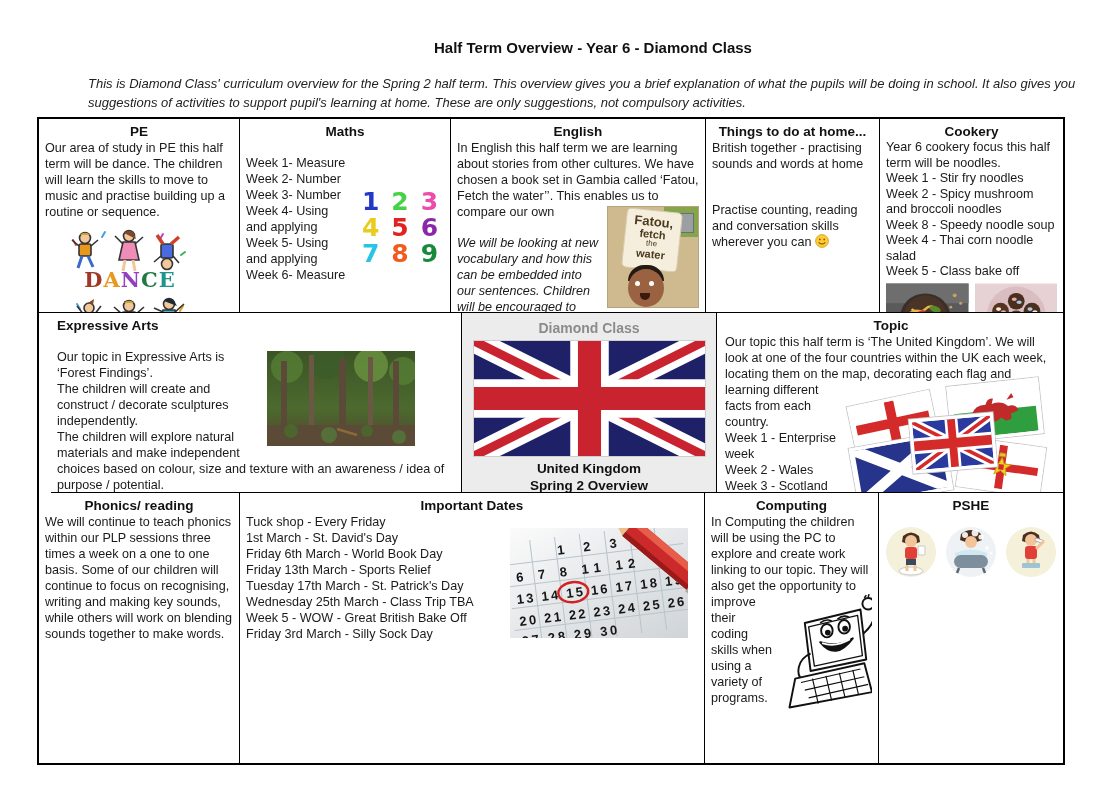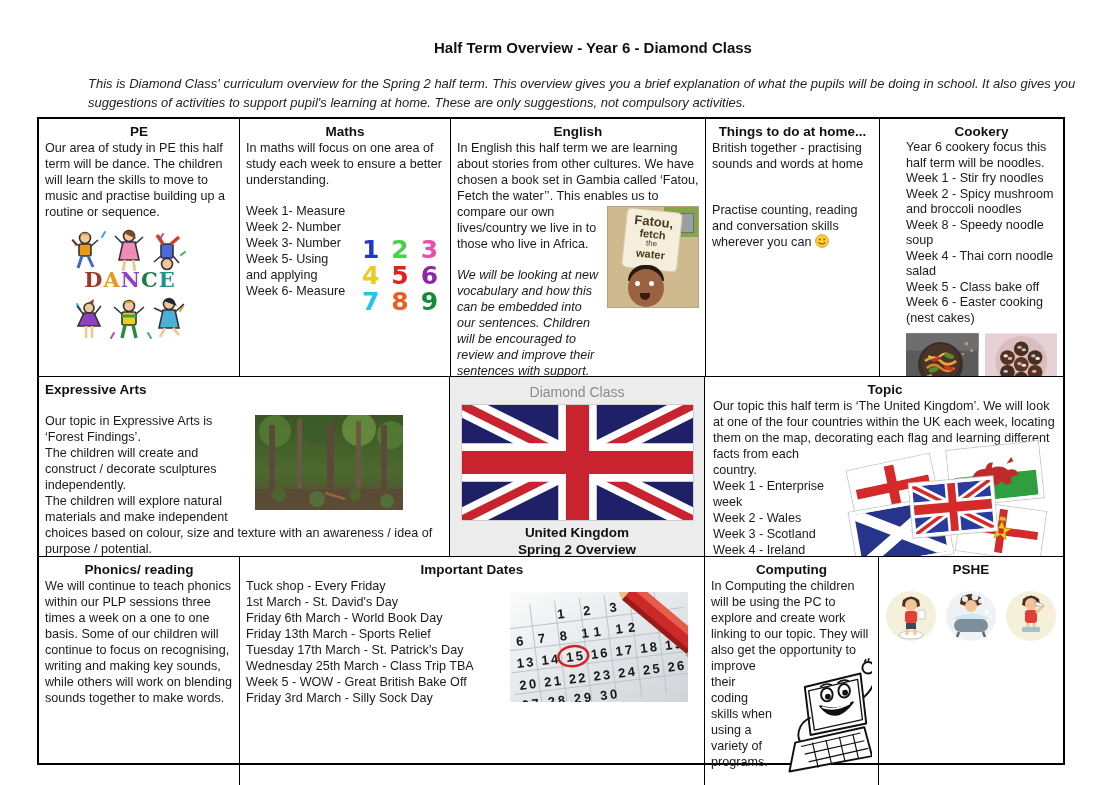--- a/index.html
+++ b/index.html
@@ -17,32 +17,32 @@
   .doc-intro {
     position:absolute; top:74px; left:88px; width:1018px;
     font-size:13px; font-style:italic; line-height:19px; color:#222;
   }
   
   .grid {
     position:absolute; left:37px; top:117px; width:1028px; height:648px;
     border:2px solid #000; display:flex; flex-direction:column; background:#fff;
   }
   .row { display:flex; }
-  .row-1 { height:258px; }
-  .row-2 { height:180px; }
+  .row-1 { height:194px; }
+  .row-2 { height:180px;margin-left:12px; }
   .row-3 { flex:1; }
   .row-1, .row-2 { border-bottom:1.5px solid #000; }
   .cell { border-right:1.5px solid #000; padding:4px 6px; font-size:12.6px; line-height:16px; overflow:hidden; position:relative; }
   .cell:last-child { border-right:none; }
   .cell h3 { font-size:13.5px; line-height:17px; font-weight:bold; text-align:center; color:#111; }
   .cell h3.left { text-align:left; }
   .gap { height:15px; }
   
   .c-pe { width:201px; } .c-maths { width:211px; } .c-english { width:255px; }
-  .c-home { width:174px; } .c-cookery { flex:1; line-height:15.5px;margin-left:20px; }
+  .c-home { width:174px; } .c-cookery { flex:1; line-height:15.5px; }
   
   .c-expressive { width:411px; } .c-diamond { width:255px; background:#ececec; text-align:center; }
   .c-topic { flex:1;padding-left:8px; }
   
   .c-phonics { width:201px; } .c-dates { width:465px; } .c-computing { width:174px; } .c-pshe { flex:1; }
 
   
   .dance-box { position:relative; width:126px; height:120px; margin:6px 0 0 22px; background:#fff; }
   .dance-box svg { position:absolute; left:0; top:0; }
   .dance-word { position:absolute; left:0; top:46px; width:100%; text-align:center;
@@ -69,21 +69,21 @@
   .book .eye.l { left:27px; } .book .eye.r { left:41px; }
   .book .mouth { position:absolute; left:32px; top:86px; width:10px; height:7px; background:#3a1a10; border-radius:0 0 8px 8px; }
   .narrow { max-width:150px;font-style:italic; }
   
   .smiley { display:inline-block; vertical-align:-2px; }
   
   .cook-pics { display:flex; gap:6px; margin-top:3px; }
   
   .forest-float { float:right; margin:2px 40px 6px 8px; }
   
-  .diamond-title { font-size:14px; font-weight:normal; color:#8b8b8b; margin-top:3px; }
+  .diamond-title { font-size:14px; font-weight:bold; color:#8b8b8b; margin-top:3px; }
   .uk-flag { width:233px; height:117px; margin:4px auto 3px auto; display:block; border:1px solid #cfcfcf; }
   .diamond-line { font-size:13.5px; font-weight:bold; line-height:17px; color:#111; }
   
   .flags-cluster { float:right; position:relative; width:202px; height:118px; margin:0 8px 2px 6px; }
   .flags-cluster .fl { position:absolute; border:3px solid #fff; box-shadow:0 0 0 1px #c8c8c8; background:#fff; }
   .fl-england  { left:4px;  top:16px; transform:rotate(-12deg); z-index:1; }
   .fl-wales    { left:102px; top:0px;  transform:rotate(-6deg);  z-index:1; }
   .fl-scotland { left:6px;  top:58px; transform:rotate(-10deg); z-index:2; }
   .fl-ni       { left:112px; top:60px; transform:rotate(8deg);   z-index:2; }
   .fl-union    { left:64px; top:34px; transform:rotate(-5deg);  z-index:3; }
@@ -174,36 +174,36 @@
             </g>
           </svg>
           <div class="dance-word">
             <span style="color: rgb(160, 56, 40);">D</span><span style="color: rgb(232, 152, 28);">A</span><span style="color: rgb(144, 64, 192);">N</span><span style="color: rgb(31, 122, 70);">C</span><span style="color: rgb(32, 148, 140);">E</span>
           </div>
         </div>
       </div>
 
       <div class="cell c-maths">
         <h3>Maths</h3>
-        <div>In maths will focus on one area of study each week to ensure a better understanding.</div>
         <div class="gap"></div>
         <div>Week 1- Measure</div>
         <div>Week 2- Number</div>
         <div class="digits">
           <span style="color: rgb(36, 56, 200);">1</span>
           <span style="color: rgb(69, 210, 69);">2</span>
           <span style="color: rgb(238, 76, 170);">3</span>
           <span style="color: rgb(232, 204, 32);">4</span>
           <span style="color: rgb(224, 34, 34);">5</span>
           <span style="color: rgb(138, 40, 168);">6</span>
           <span style="color: rgb(40, 196, 230);">7</span>
           <span style="color: rgb(240, 92, 32);">8</span>
           <span style="color: rgb(24, 138, 60);">9</span>
         </div>
         <div>Week 3- Number</div>
+        <div>Week 4- Using and applying</div>
         <div>Week 5- Using and applying</div>
         <div>Week 6- Measure</div>
       </div>
 
       <div class="cell c-english">
         <h3>English</h3>
         <div>
           <span>In English this half term we are learning about stories from other cultures. We have chosen a book set in Gambia called ‘Fatou, Fetch the water’’. This enables us to compare our own </span><span class="book">
               <span class="green-patch"></span>
               <span class="well"></span>
@@ -211,21 +211,21 @@
                 <span class="t1">Fatou,</span>
                 <span class="t2">fetch</span>
                 <span class="t3">the</span>
                 <span class="t4">water</span>
               </span>
               <span class="hair"></span>
               <span class="face"></span>
               <span class="eye l"></span>
               <span class="eye r"></span>
               <span class="mouth"></span>
-            </span><span>lives/country we live in to those who live in Africa.</span>
+            </span>
         </div>
         <div class="gap"></div>
         <div class="narrow">We will be looking at new vocabulary and how this can be embedded into our sentences. Children will be encouraged to review and improve their sentences with support.</div>
       </div>
 
       <div class="cell c-home">
         <h3>Things to do at home...</h3>
         <div>British together - practising sounds and words at home</div>
         <div class="gap"></div>
         <div class="gap"></div>
@@ -241,21 +241,20 @@
       </div>
 
       <div class="cell c-cookery">
         <h3>Cookery</h3>
         <div>Year 6 cookery focus this half term will be noodles.</div>
         <div>Week 1 - Stir fry noodles</div>
         <div>Week 2 - Spicy mushroom and broccoli noodles</div>
         <div>Week 8 - Speedy noodle soup</div>
         <div>Week 4 -  Thai corn noodle salad</div>
         <div>Week 5 - Class bake off</div>
-        <div>Week 6 - Easter cooking (nest cakes)</div>
         <div class="cook-pics">
           <svg width="84" height="64" viewBox="0 0 84 64">
             <rect width="84" height="64" fill="#5a5a5a"></rect>
               <rect width="84" height="20" fill="#6e6e6e"></rect>
             <circle cx="40" cy="36" r="26" fill="#3a2f28"></circle>
             <circle cx="40" cy="34" r="22" fill="#4a3428"></circle>
             <path d="M22,32 q10,-8 18,0 t18,0" stroke="#e8a03a" stroke-width="3" fill="none"></path>
             <path d="M24,40 q9,-7 16,0 t16,0" stroke="#d88428" stroke-width="3" fill="none"></path>
             <path d="M26,26 q8,6 14,0 t14,2" stroke="#e8b84a" stroke-width="2.5" fill="none"></path>
             <rect x="30" y="28" width="10" height="4" rx="2" fill="#cc3322" transform="rotate(-20 35 30)"></rect>

